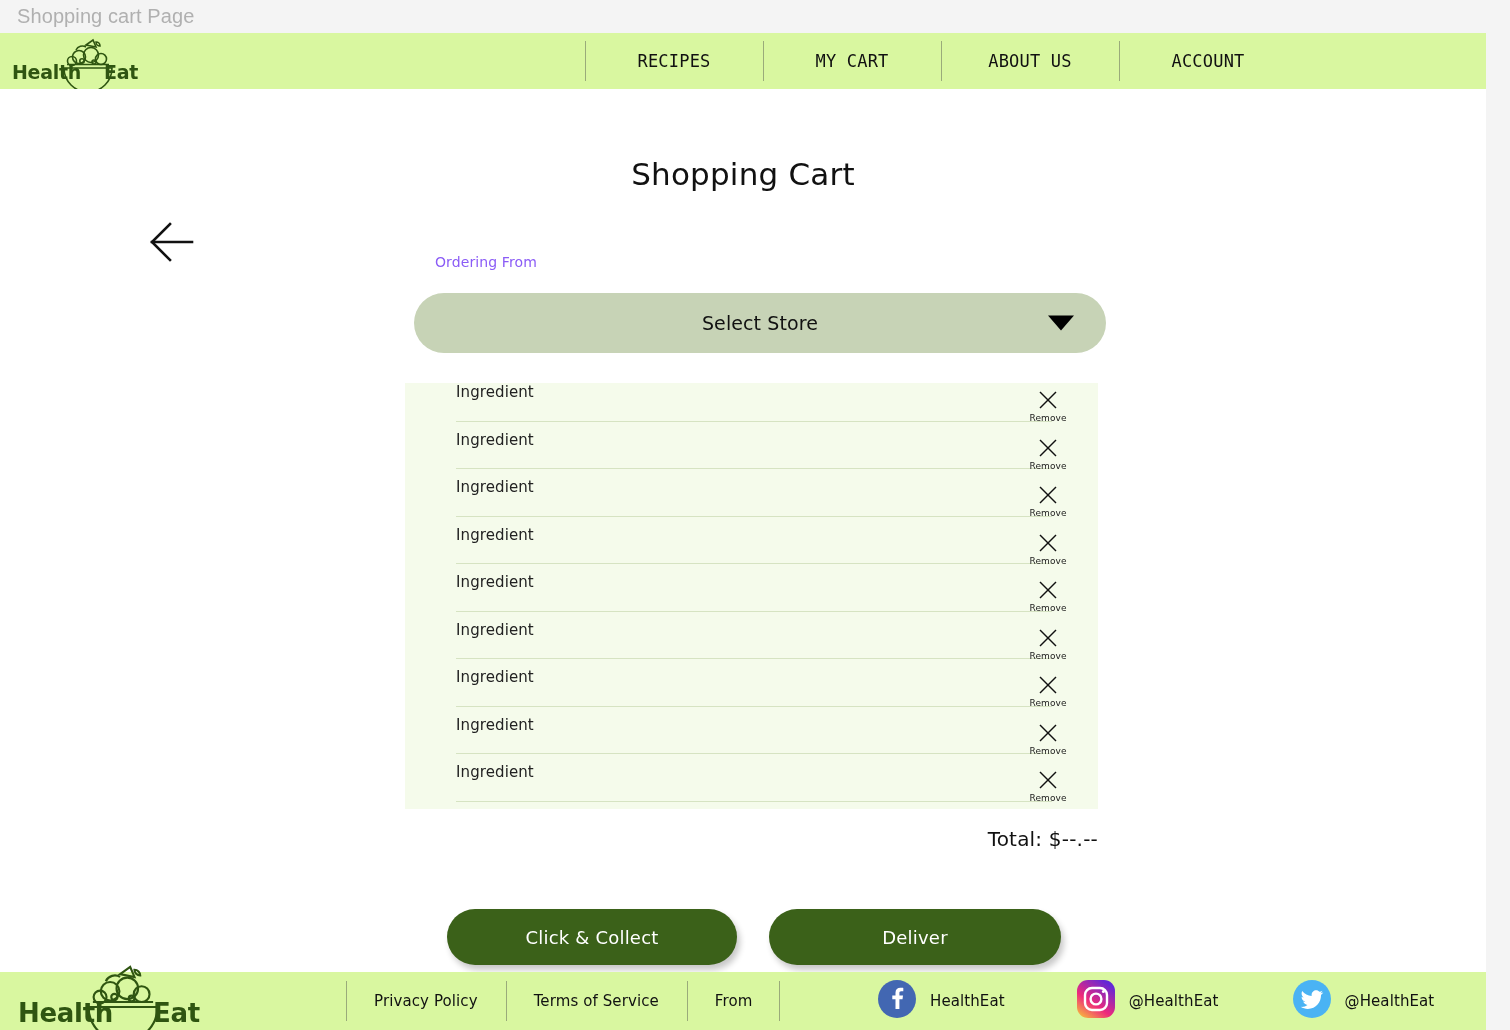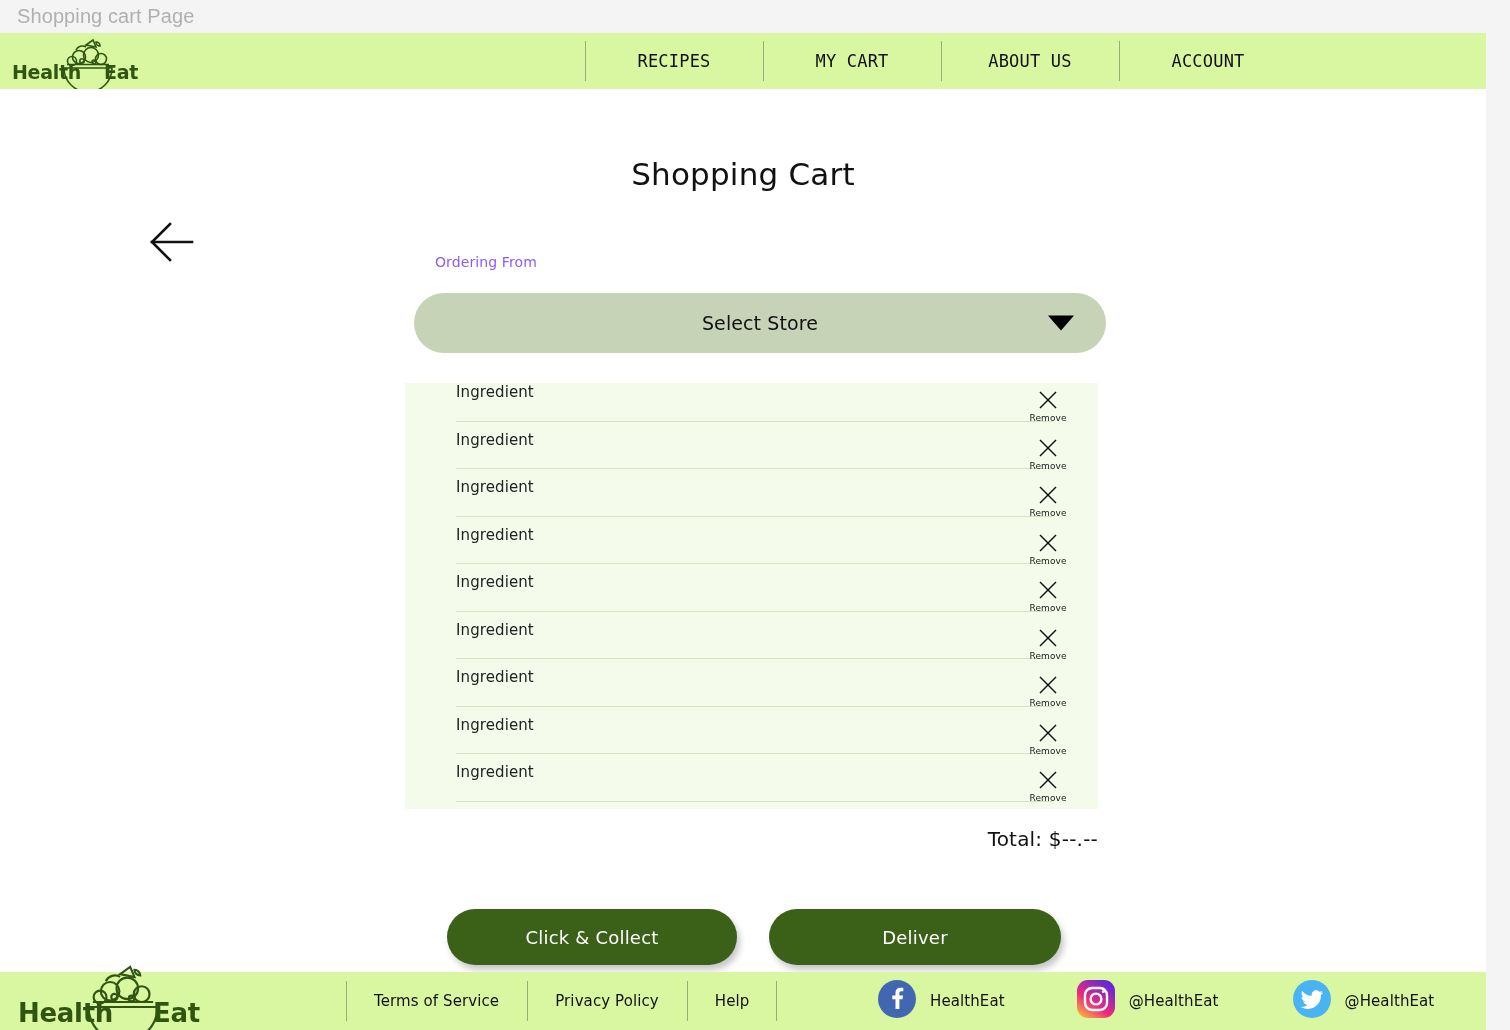--- a/index.html
+++ b/index.html
@@ -569,23 +569,23 @@
           <path d="M28 12 l7 -5 l3 7 z" fill="none"></path>
           <path d="M38 9 a4 4 0 0 1 4 4 a4 4 0 0 1 -4 -4 z" fill="none"></path>
           <circle cx="24" cy="28" r="2.2" fill="none"></circle>
           <circle cx="36" cy="29" r="2" fill="none"></circle>
         </svg>
       </span>
       <span class="logo-word right">Eat</span>
     </div>
 
     <div class="footer-links">
+      <button class="footer-link">Privacy Policy</button>
       <button class="footer-link">Terms of Service</button>
-      <button class="footer-link">Privacy Policy</button>
-      <button class="footer-link last">Help</button>
+      <button class="footer-link last">From</button>
     </div>
 
     <div class="socials">
       <div class="social social-gap-1">
         <span>
           <svg width="38" height="38" viewBox="0 0 38 38">
             <circle cx="19" cy="19" r="19" fill="#4267b2"></circle>
             <path d="M21.4 19.3h3.1l.5-3.8h-3.6v-2.4c0-1.1.3-1.8 1.9-1.8h2v-3.4c-.3 0-1.5-.1-2.9-.1-2.9 0-4.9 1.8-4.9 5v2.7h-3.2v3.8h3.2v9.7h3.9z" fill="#ffffff"></path>
           </svg>
         </span>

